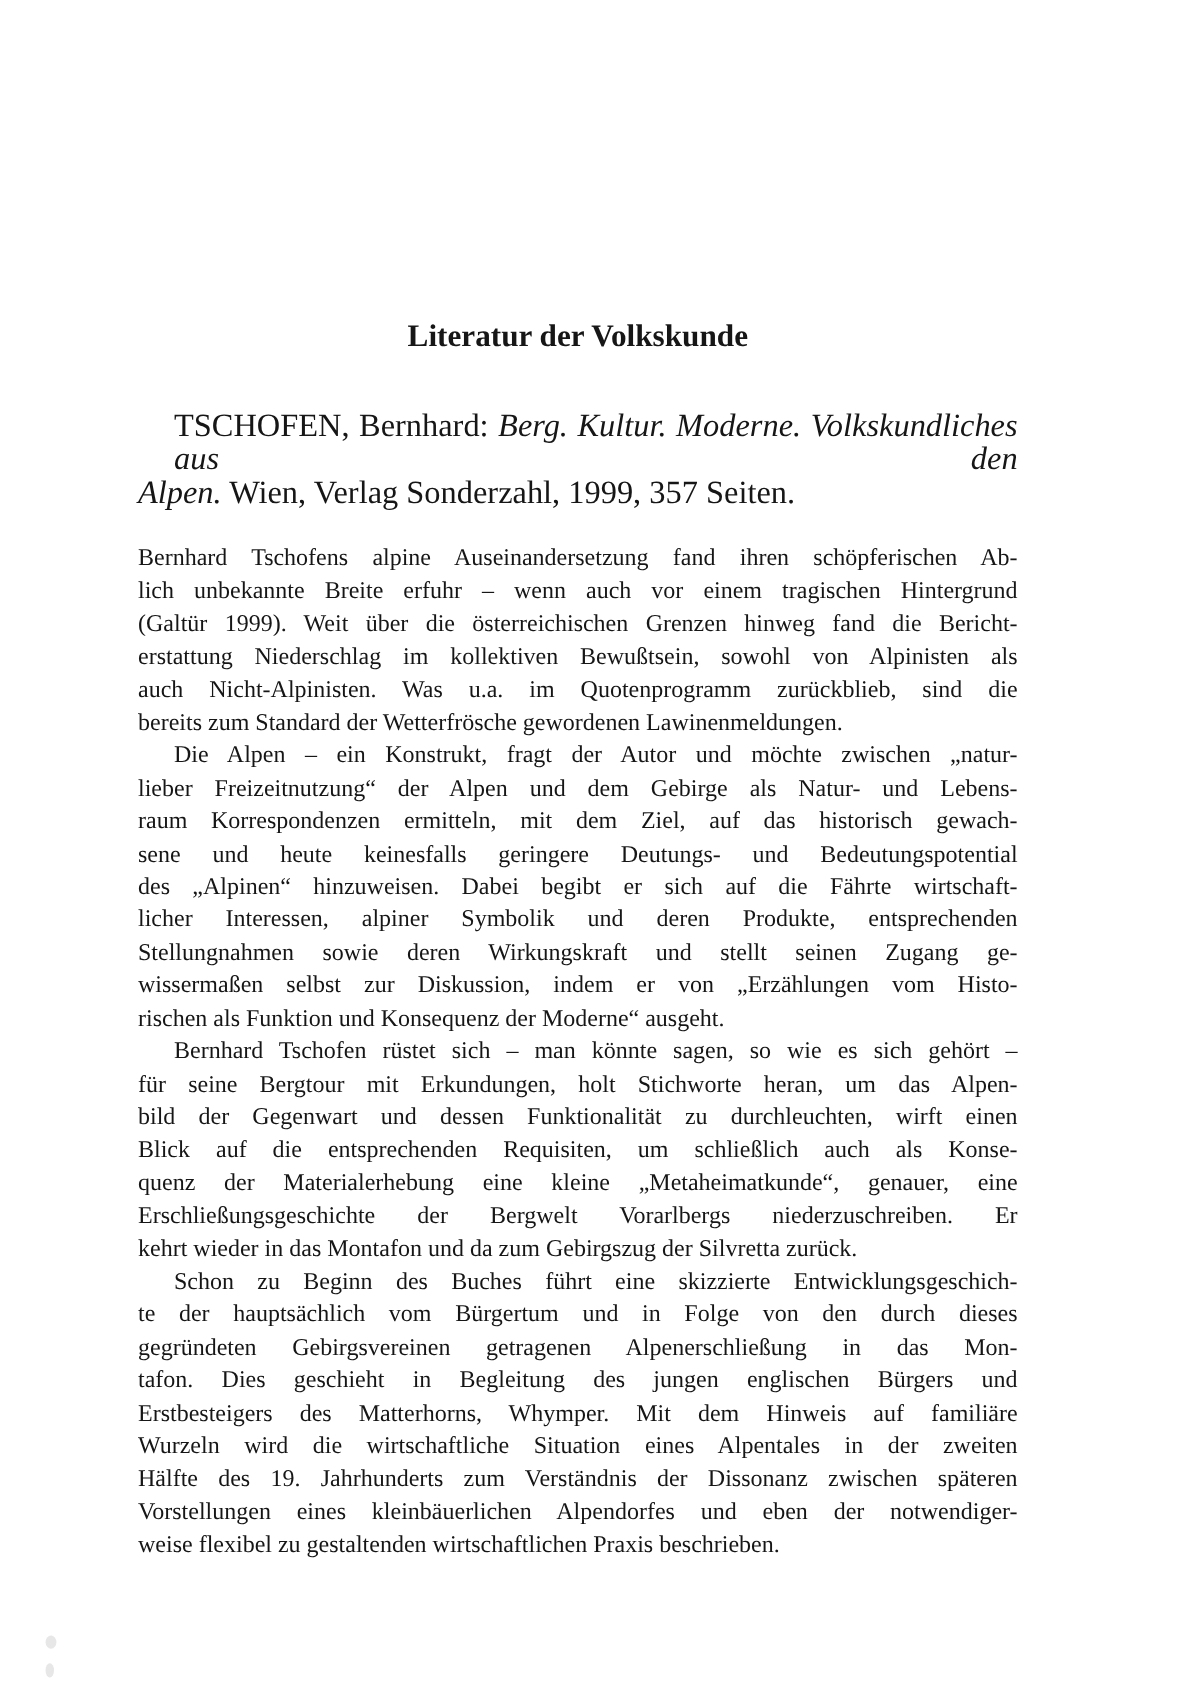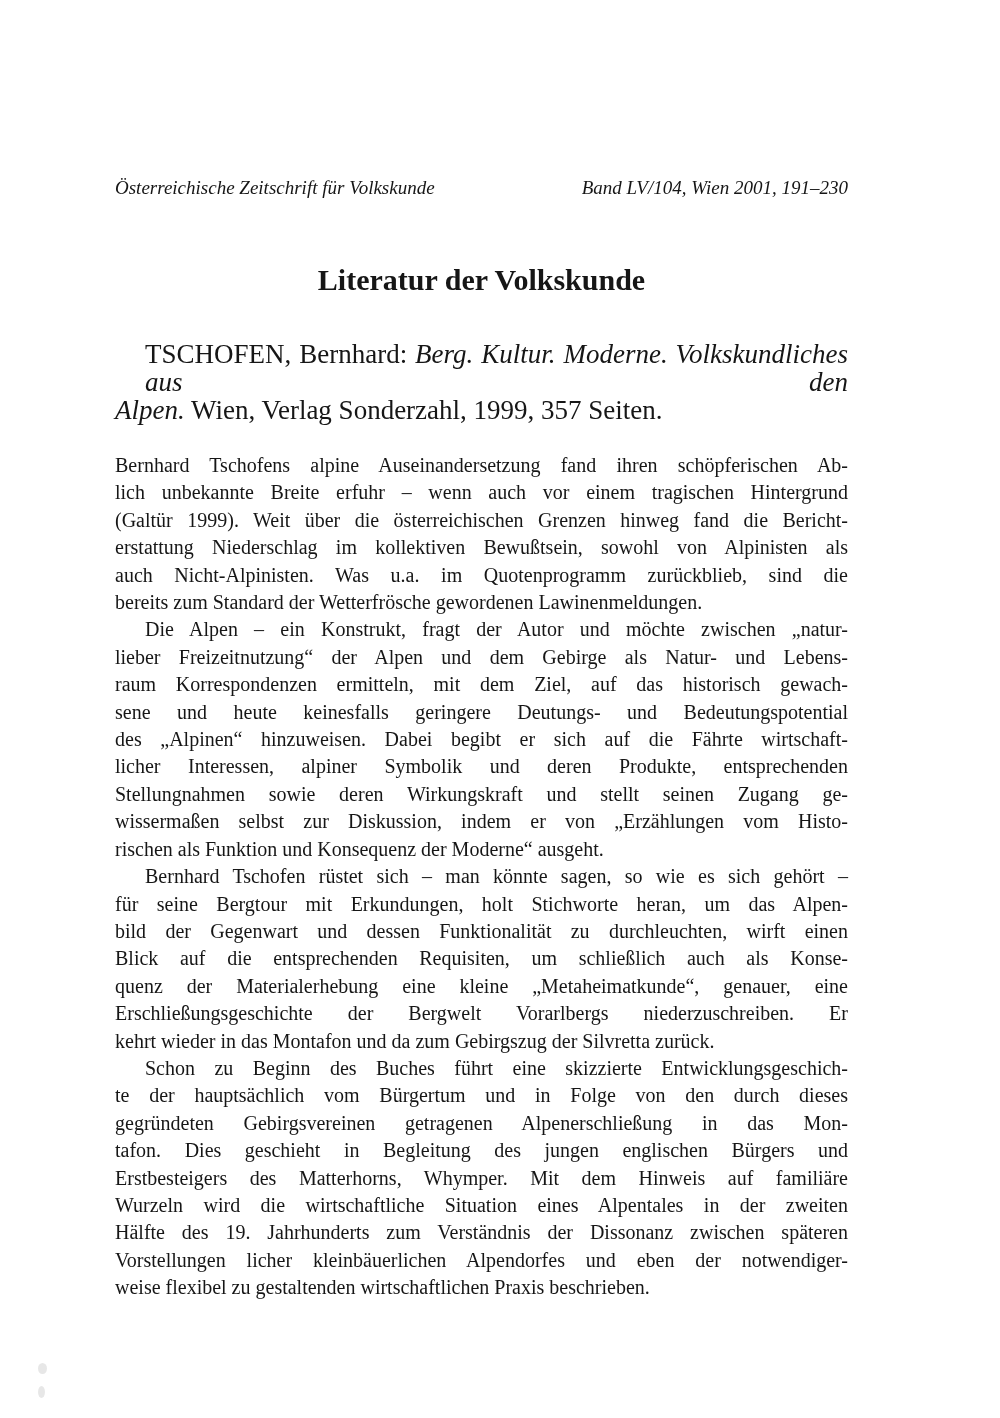--- a/index.html
+++ b/index.html
@@ -26,21 +26,21 @@
     display: flex;
     justify-content: space-between;
     align-items: baseline;
     font-size: 19px;
     font-style: italic;
     line-height: 24px;
   }
   .page-title {
     top: 264px;
     text-align: center;
-    font-size: 30px;
+    font-size: 26px;
     font-weight: bold;
     line-height: 32px;
   }
   .citation-block {
     top: 340px;
     font-size: 27px;
     line-height: 28px;
   }
   .body-text {
     top: 424px;
@@ -67,24 +67,20 @@
     border-radius: 50%;
   }
   .speck-1 { left: 38px; top: 1363px; width: 9px; height: 11px; }
   .speck-2 { left: 38px; top: 1386px; width: 7px; height: 12px; }
 </style>
 </head>
 <body>
 
 <div class="page">
 
-  <div class="content header-row">
-    <span>Österreichische Zeitschrift für Volkskunde</span>
-    <span>Band LV/104, Wien 2001, 191–230</span>
-  </div>
 
   <div class="content page-title">Literatur der Volkskunde</div>
 
   <div class="content citation-block">
       <div class="line indent"><span>TSCHOFEN, Bernhard: </span><span class="italic">Berg. Kultur. Moderne. Volkskundliches aus den</span></div>
       <div class="line last"><span class="italic">Alpen.</span><span> Wien, Verlag Sonderzahl, 1999, 357 Seiten.</span></div>
     </div>
 
   <div class="content body-text">
       <div class="paragraph">
@@ -116,21 +112,21 @@
         <div class="line last">kehrt wieder in das Montafon und da zum Gebirgszug der Silvretta zurück.</div>
       </div>
       <div class="paragraph">
         <div class="line indent">Schon zu Beginn des Buches führt eine skizzierte Entwicklungsgeschich-</div>
         <div class="line">te der hauptsächlich vom Bürgertum und in Folge von den durch dieses</div>
         <div class="line">gegründeten Gebirgsvereinen getragenen Alpenerschließung in das Mon-</div>
         <div class="line">tafon. Dies geschieht in Begleitung des jungen englischen Bürgers und</div>
         <div class="line">Erstbesteigers des Matterhorns, Whymper. Mit dem Hinweis auf familiäre</div>
         <div class="line">Wurzeln wird die wirtschaftliche Situation eines Alpentales in der zweiten</div>
         <div class="line">Hälfte des 19. Jahrhunderts zum Verständnis der Dissonanz zwischen späteren</div>
-        <div class="line">Vorstellungen licher kleinbäuerlichen Alpendorfes und eben der notwendiger-</div>
+        <div class="line">Vorstellungen eines kleinbäuerlichen Alpendorfes und eben der notwendiger-</div>
         <div class="line last">weise flexibel zu gestaltenden wirtschaftlichen Praxis beschrieben.</div>
       </div>
     </div>
 
   <div class="speck speck-1"></div>
   <div class="speck speck-2"></div>
 
 </div>
 
 </body></html>

